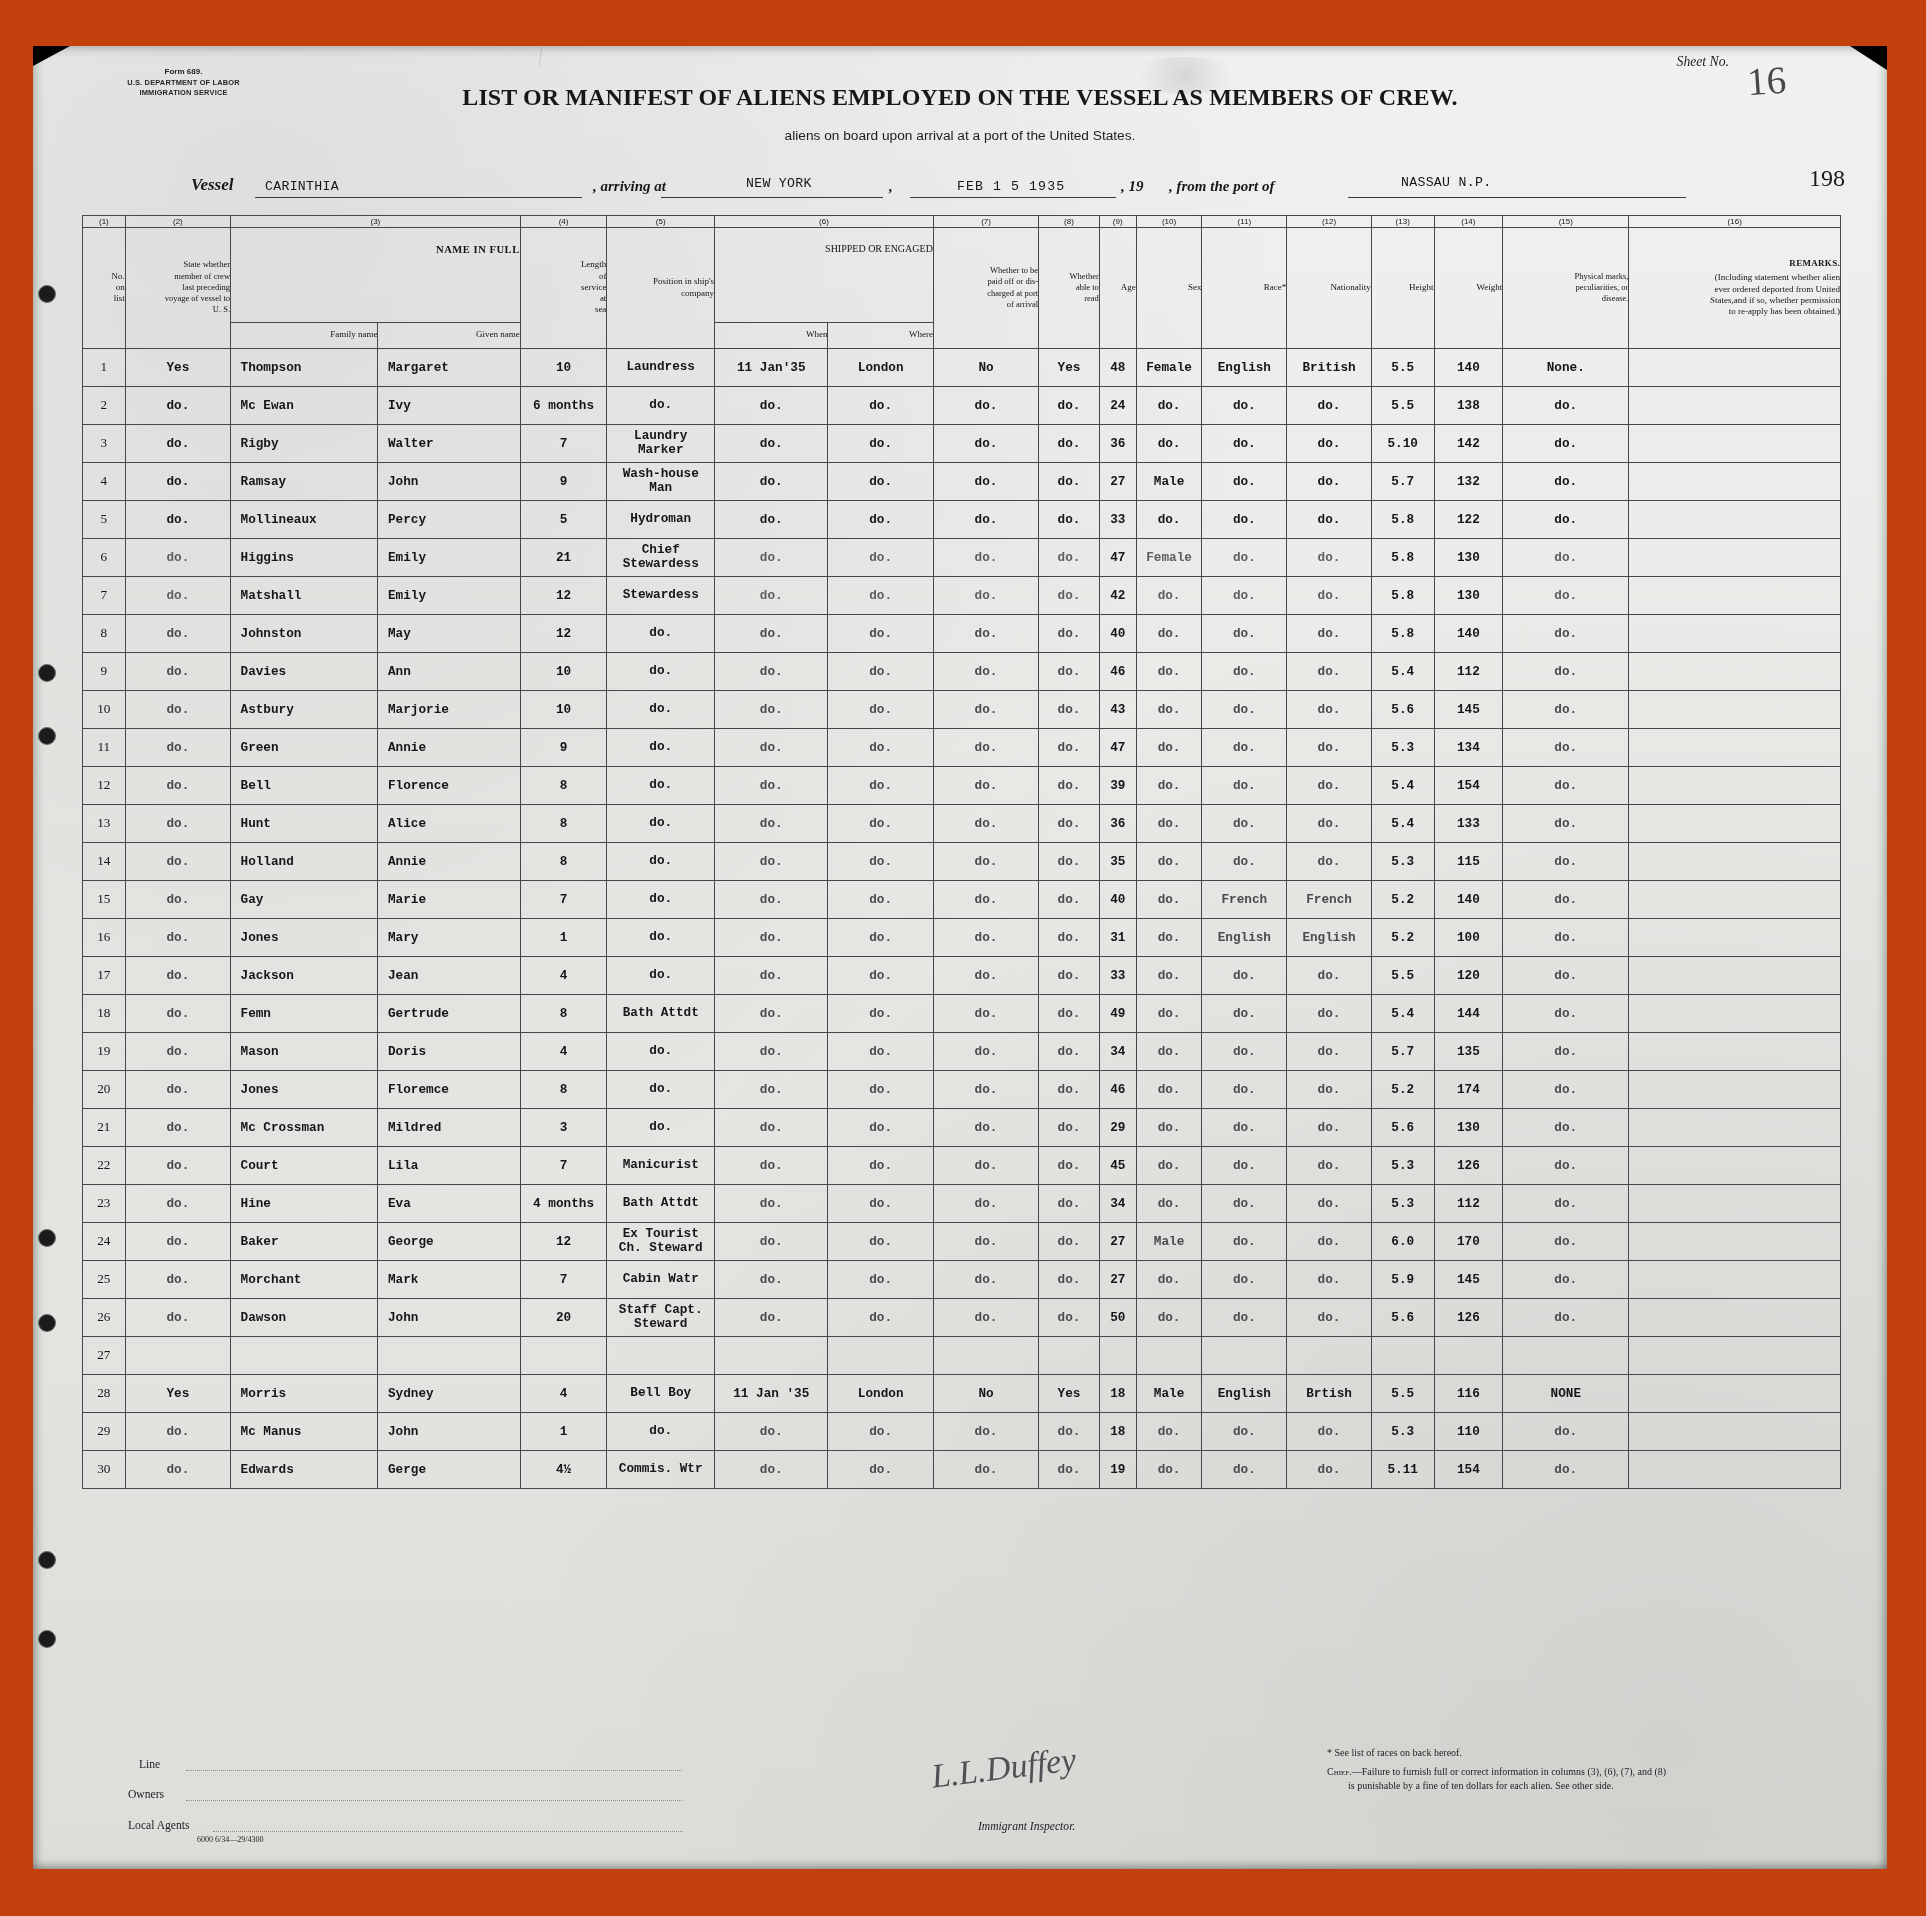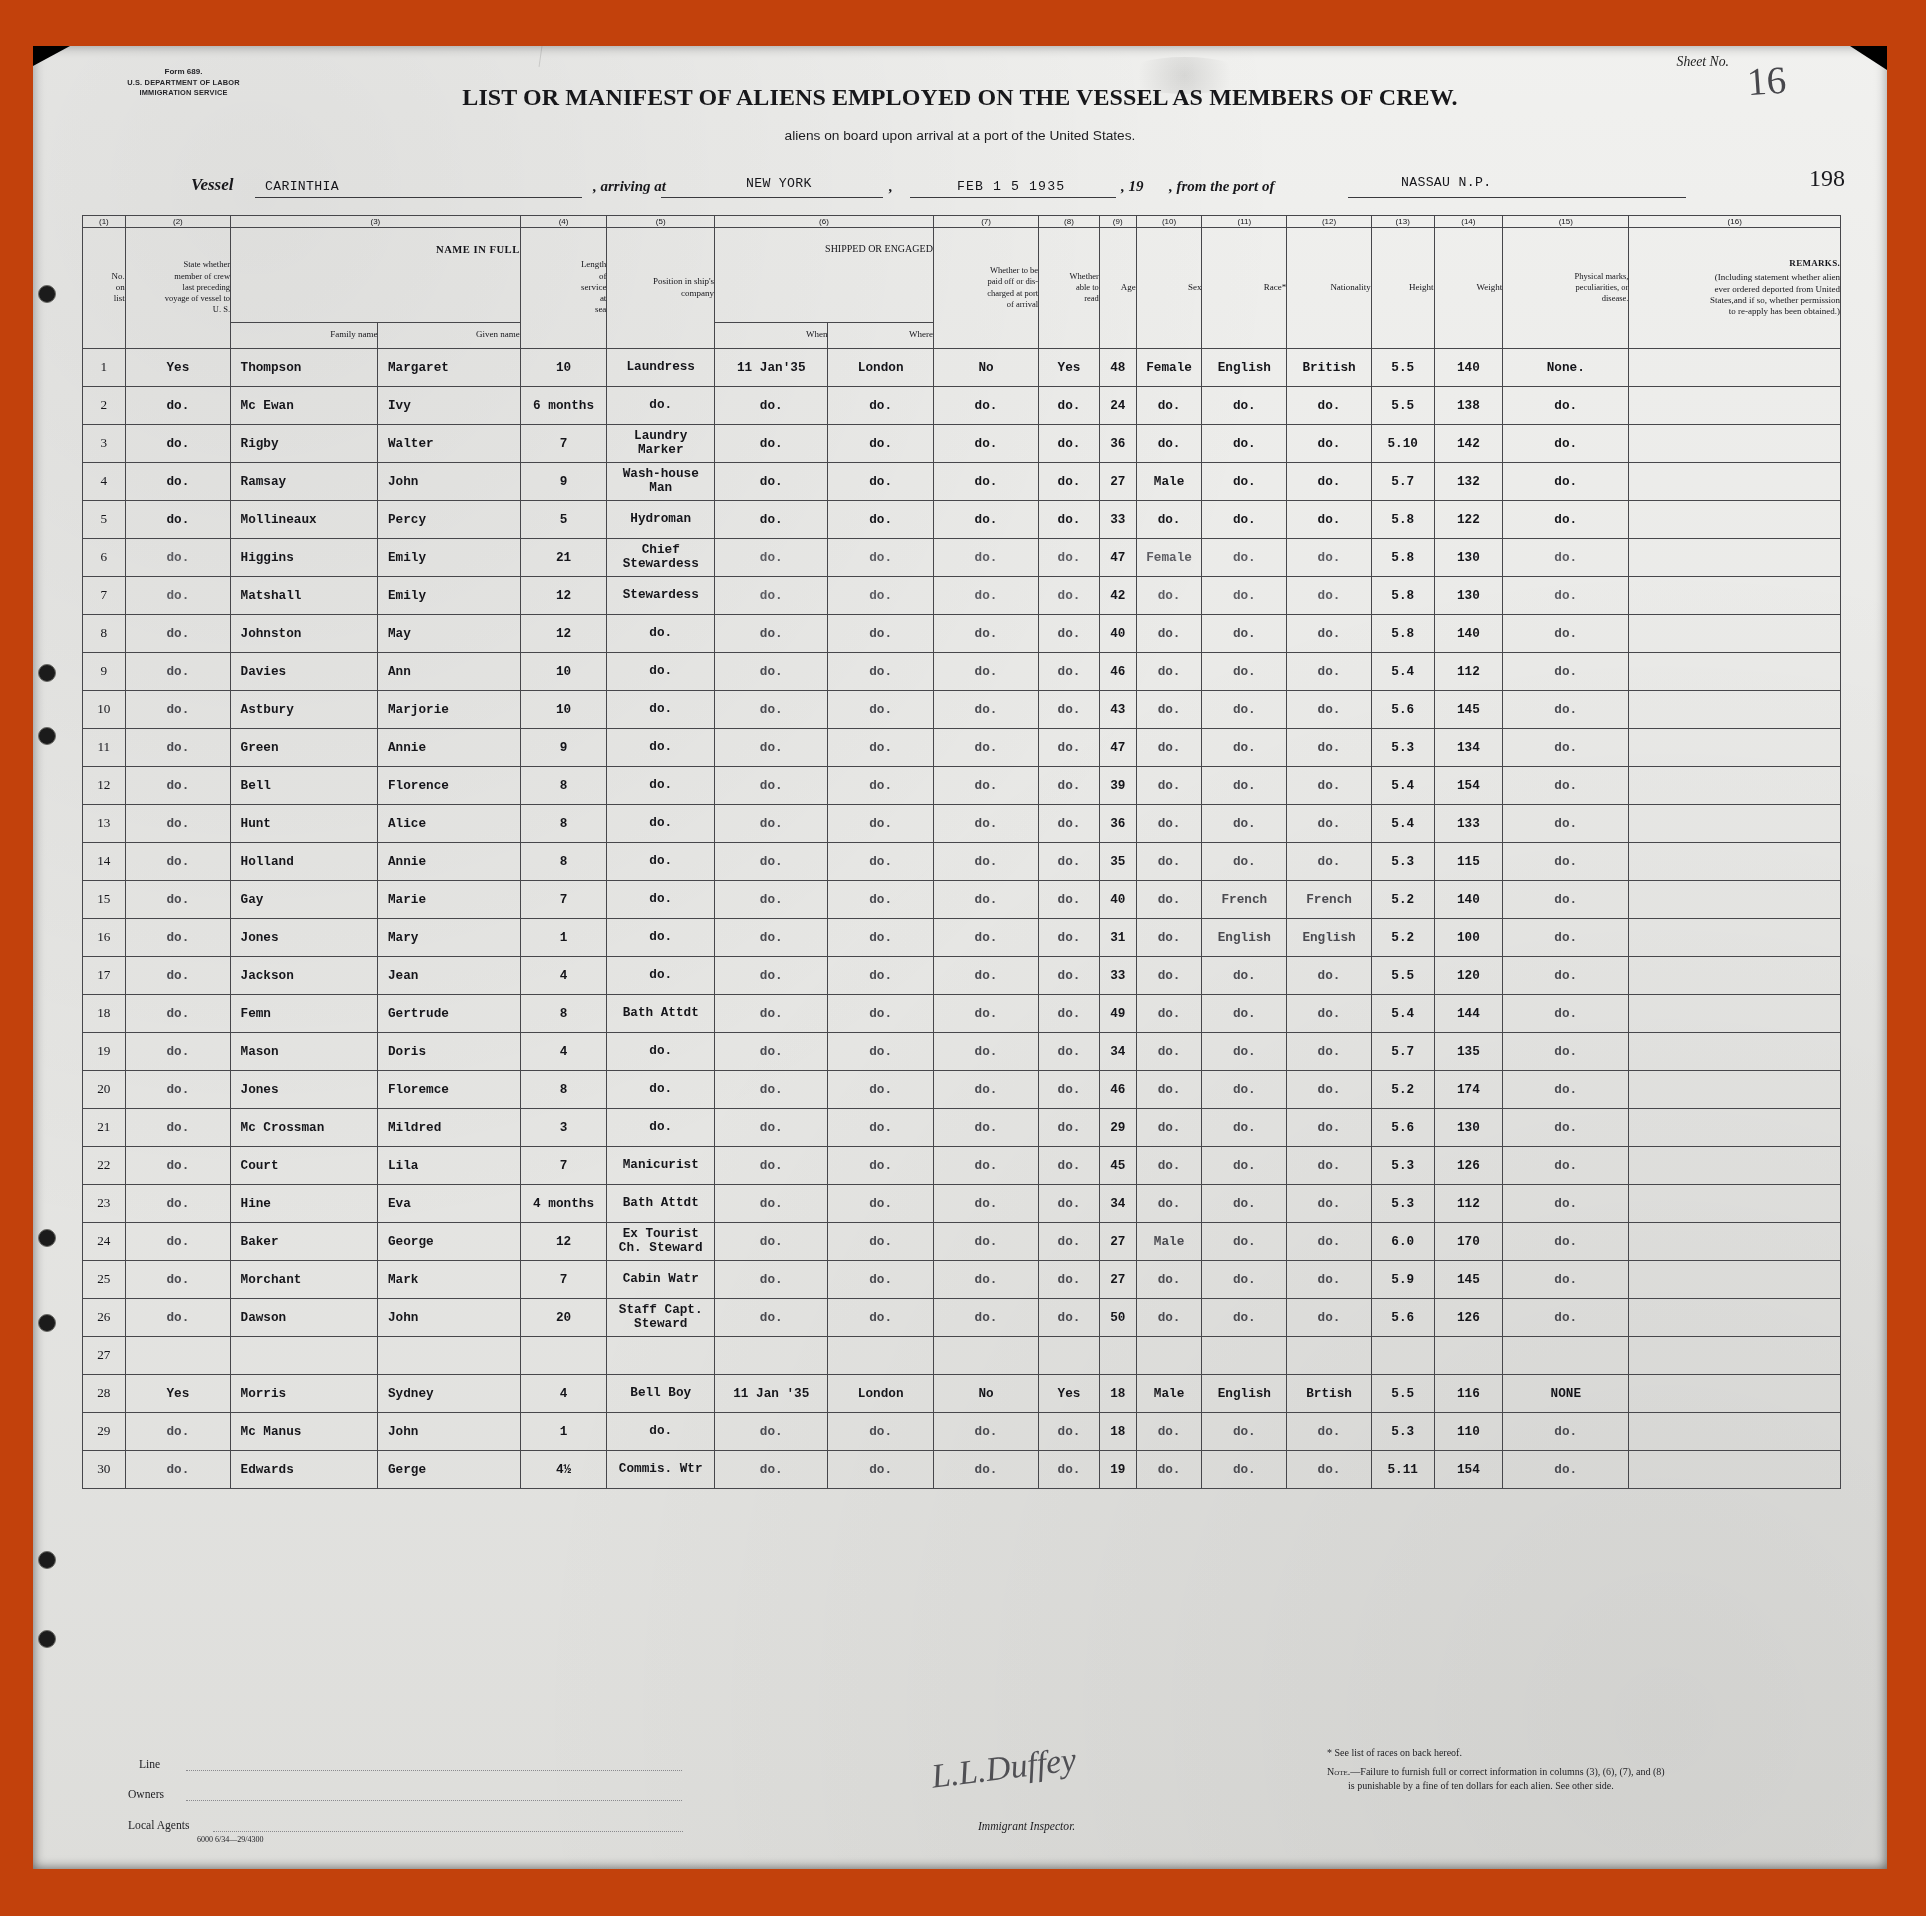--- a/index.html
+++ b/index.html
@@ -842,20 +842,20 @@
       <div class="fl" style="left:95px;top:77px;">Local Agents</div>
       <div class="fdots" style="left:180px;top:89px;width:470px;"></div>
       <div class="fl tiny" style="left:164px;top:93px;">6000  6/34—29/4300</div>
 
       <div class="sigtext">L.L.Duffey</div>
       <div class="siglbl">Immigrant Inspector.</div>
 
       <div class="fnote">
         <div>* See list of races on back hereof.</div>
         <div style="margin-top:4.2px;">
-          <span class="sc">Note.</span><span>—Failure to furnish full or correct information in columns (3), (6), (7), and (8)</span>
+          <span class="sc">Chief.</span><span>—Failure to furnish full or correct information in columns (3), (6), (7), and (8)</span>
         </div>
         <div style="margin-left:21px;">is punishable by a fine of ten dollars for each alien.  See other side.</div>
       </div>
     </div>
   </div>
 </div>
 
 
 </body></html>

